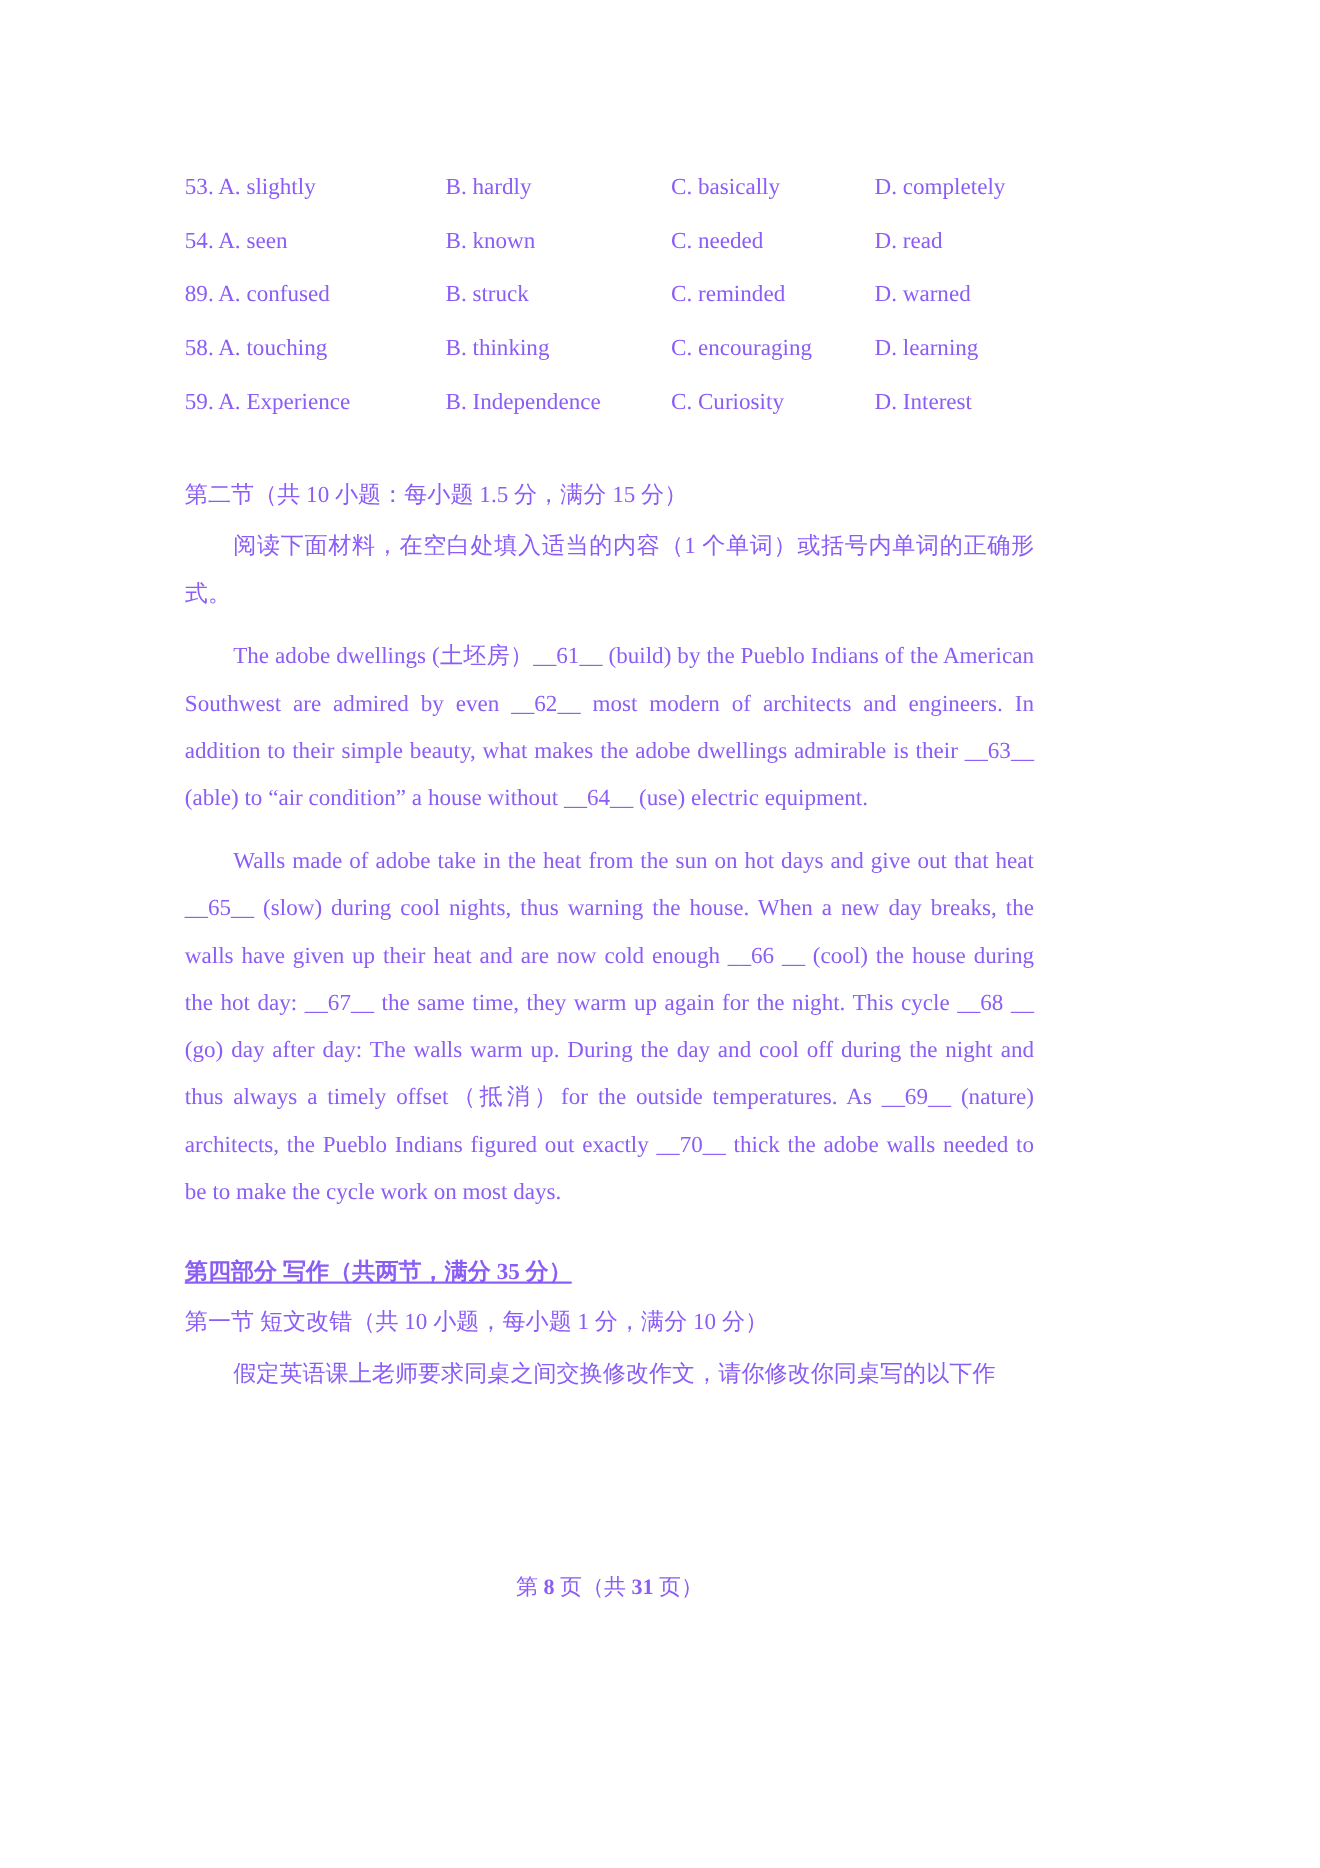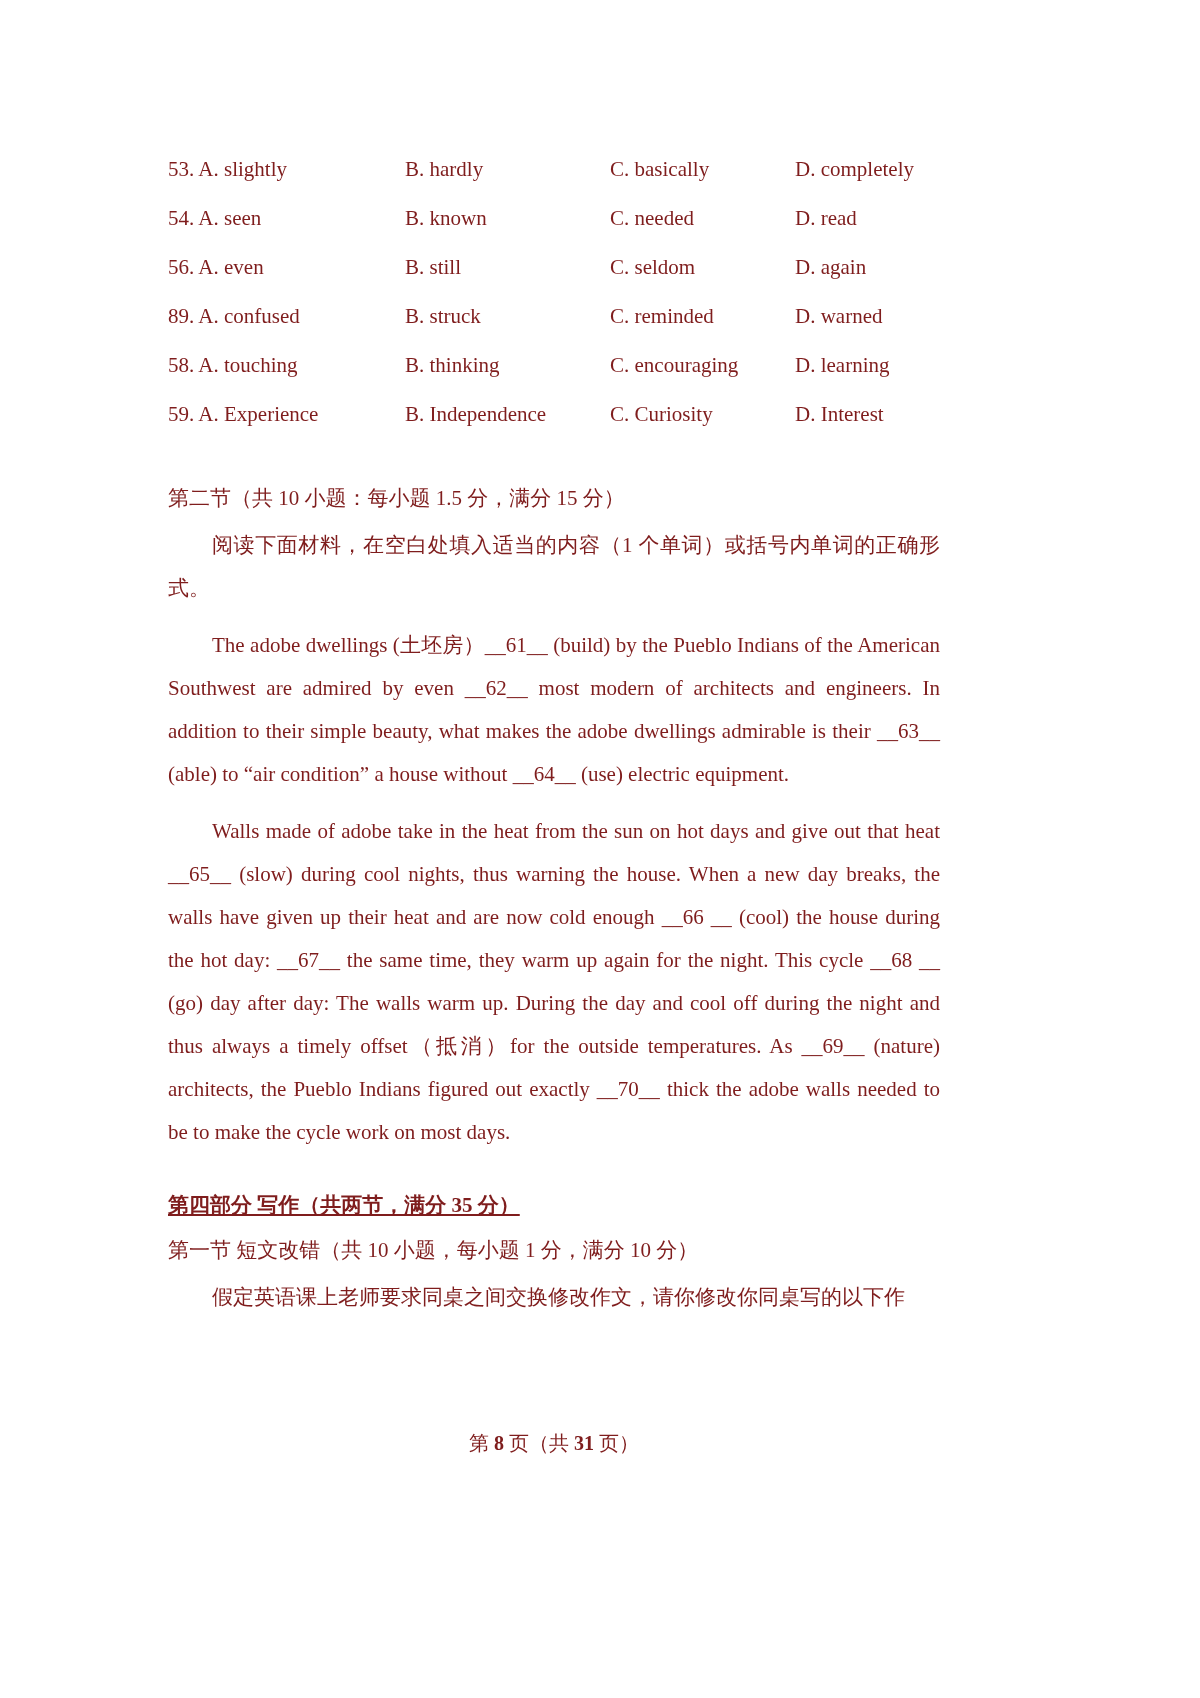--- a/index.html
+++ b/index.html
@@ -5,21 +5,21 @@
   html, body {
     margin: 0;
     padding: 0;
     background: #ffffff;
   }
   .page {
     position: relative;
     width: 1200px;
     height: 1698px;
     background: #ffffff;
-    color: #7f1d1d;
+    color: #8b5cf6;
     font-family: "Liberation Serif", "DejaVu Serif", serif;
     font-size: 21px;
     overflow: hidden;
   }
   .content {
     position: absolute;
     top: 0;
     left: 168px;
     width: 772px;
     padding-top: 145px;
@@ -78,26 +78,20 @@
         <span class="cell">C. basically</span>
         <span class="cell">D. completely</span>
       </div>
       <div class="mcq-row">
         <span class="cell">54. A. seen</span>
         <span class="cell">B. known</span>
         <span class="cell">C. needed</span>
         <span class="cell">D. read</span>
       </div>
       <div class="mcq-row">
-        <span class="cell">56. A. even</span>
-        <span class="cell">B. still</span>
-        <span class="cell">C. seldom</span>
-        <span class="cell">D. again</span>
-      </div>
-      <div class="mcq-row">
         <span class="cell">89. A. confused</span>
         <span class="cell">B. struck</span>
         <span class="cell">C. reminded</span>
         <span class="cell">D. warned</span>
       </div>
       <div class="mcq-row">
         <span class="cell">58. A. touching</span>
         <span class="cell">B. thinking</span>
         <span class="cell">C. encouraging</span>
         <span class="cell">D. learning</span>

